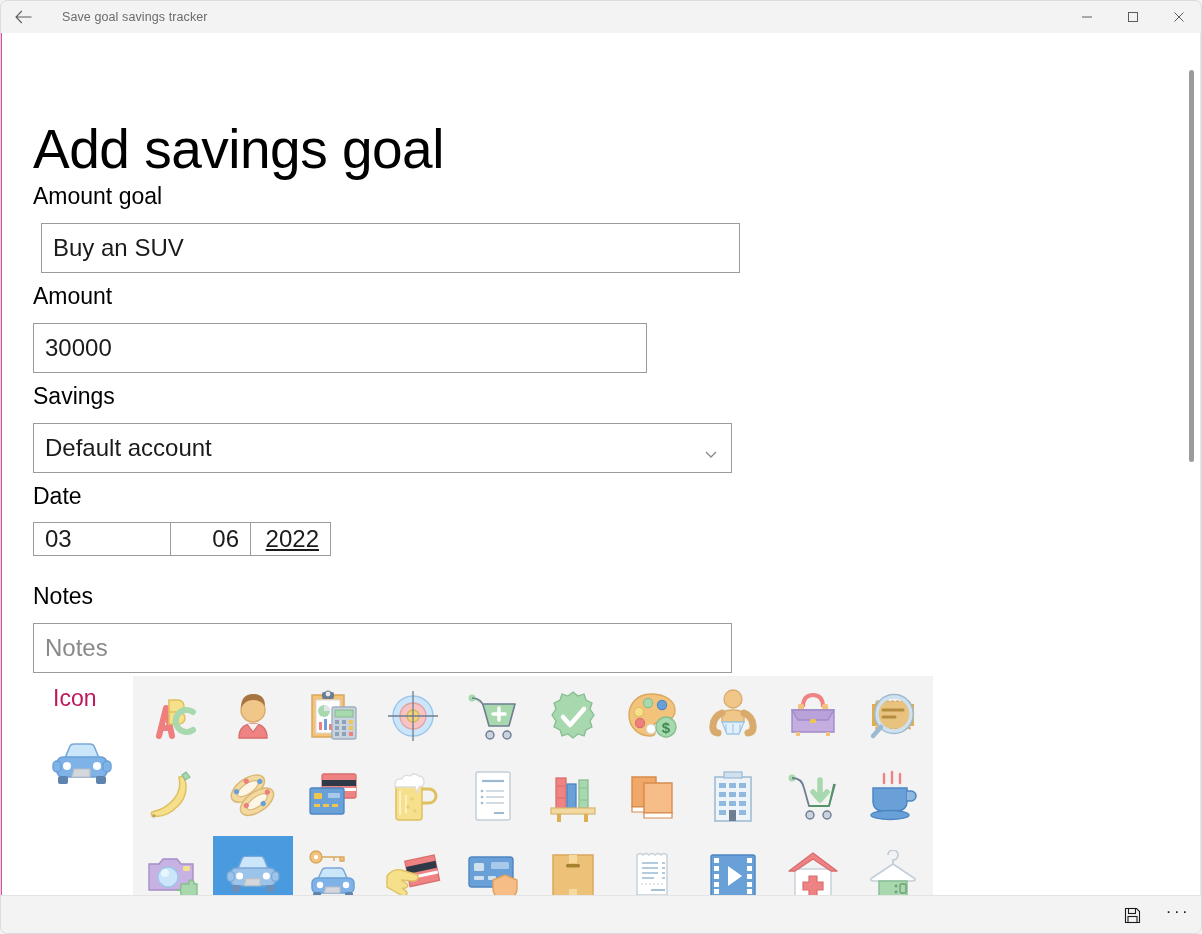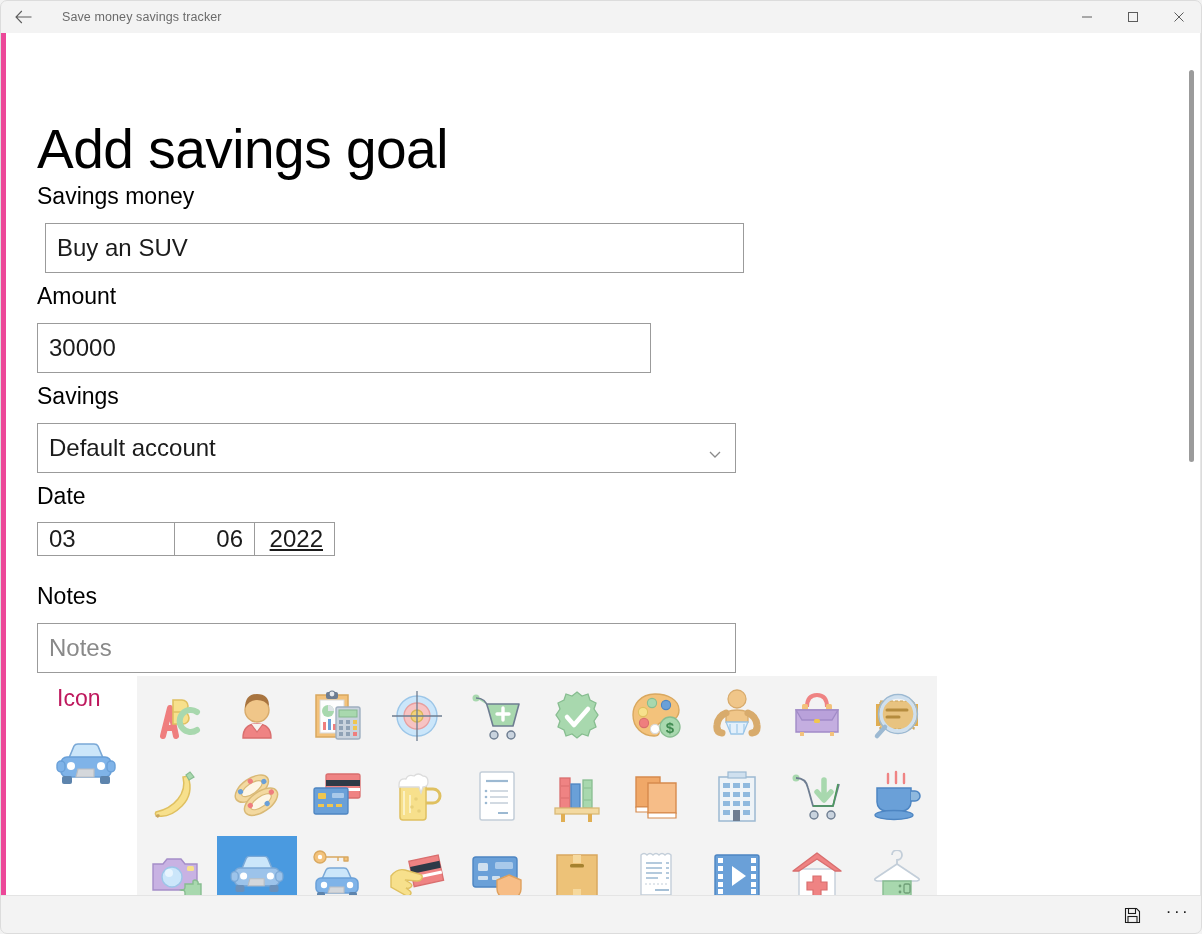--- a/index.html
+++ b/index.html
@@ -43,21 +43,21 @@
     width: 46px; height: 33px;
     display: flex; align-items: center; justify-content: center;
   }
   .wc svg { display: block; }
 
   
   .client {
     position: absolute; left: 1px; top: 33px;
     width: 1200px; height: 862px;
     background: #ffffff;
-    border-left: 5px solid #ec4899;
+    border-left: 1px solid #ec4899;
     border-right: 1px solid #e6e6e6;
     overflow: hidden;
   }
 
   .page-title {
     position: absolute; left: 31px; top: 51px;
     font-size: 55px; font-weight: 400; color: #000;
     line-height: 1.05; letter-spacing: -0.5px;
   }
 
@@ -172,21 +172,21 @@
 <body>
 
 <div id="app">
 
   <div class="titlebar">
     <div class="back-btn">
       <svg width="17" height="14" viewBox="0 0 17 14">
         <path d="M6.8 1 L1 7 L6.8 13 M1.2 7 H16.5" fill="none" stroke="#5c5c5c" stroke-width="1.1"></path>
       </svg>
     </div>
-    <div class="title-text">Save money savings tracker</div>
+    <div class="title-text">Save goal savings tracker</div>
     <div class="wincontrols">
       <div class="wc">
         <svg width="12" height="12" viewBox="0 0 12 12">
           <path d="M1 6 H11" stroke="#5c5c5c" stroke-width="1"></path>
         </svg>
       </div>
       <div class="wc">
         <svg width="12" height="12" viewBox="0 0 12 12">
           <rect x="1.5" y="1.5" width="9" height="9" fill="none" stroke="#5c5c5c" stroke-width="1"></rect>
         </svg>
@@ -197,21 +197,21 @@
         </svg>
       </div>
     </div>
   </div>
 
   <div class="client">
 
     <h1 class="page-title">Add savings goal</h1>
 
     <div style="position:absolute;left:31px;top:152px;">
-      <div class="field-label">Savings money</div>
+      <div class="field-label">Amount goal</div>
     </div>
     <div class="textbox" style="position:absolute;left:31px;top:190px;width:699px;margin-left:8px;">Buy an SUV</div>
 
     <div style="position:absolute;left:31px;top:252px;">
       <div class="field-label">Amount</div>
     </div>
     <div class="textbox" style="position:absolute;left:31px;top:290px;width:614px;">30000</div>
 
     <div style="position:absolute;left:31px;top:352px;">
       <div class="field-label">Savings</div>

